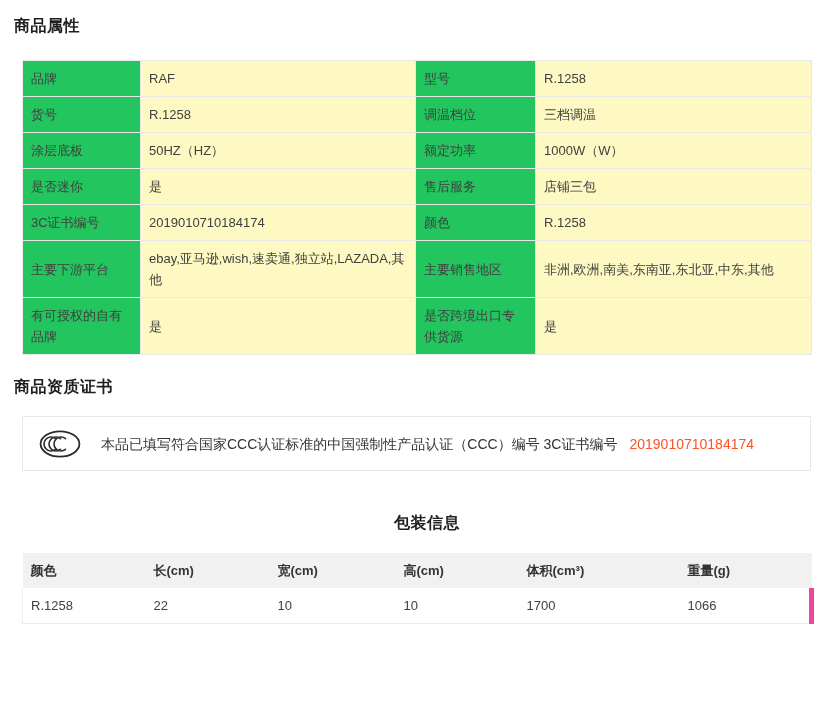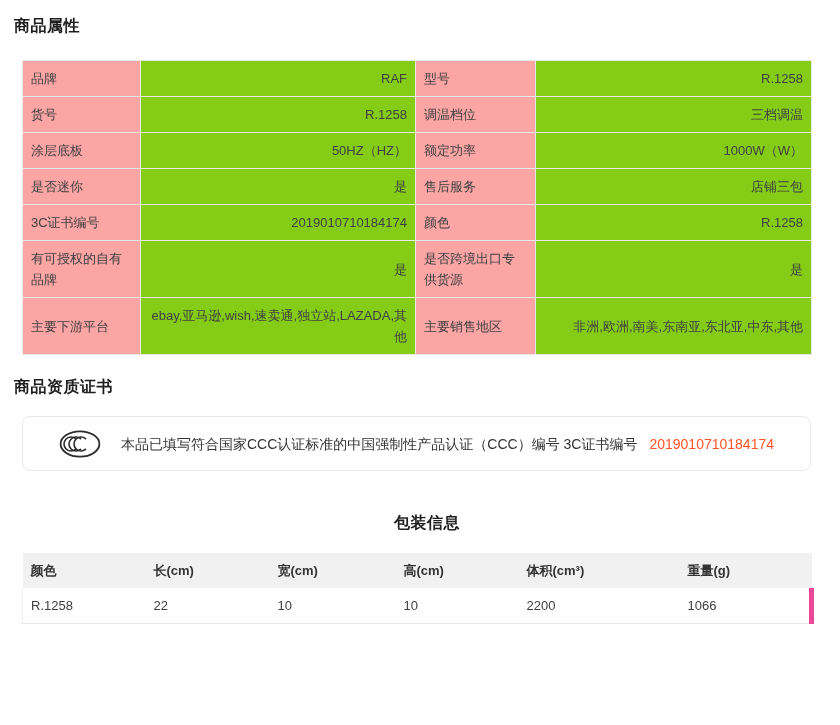--- a/index.html
+++ b/index.html
@@ -24,31 +24,30 @@
     border-collapse:collapse; table-layout:fixed;
     width:789px; margin:20px 0 0 8px;
   }
   .attr-table td {
     border:1px solid #e9e9e9;
     padding:7px 8px;
     font-size:13px; line-height:21px;
     color:#404040; vertical-align:middle;
     word-break:break-word;
   }
-  .attr-table td.label { background:#fca5a5; }
-  .attr-table td.value { background:#84cc16;text-align:right; }
+  .attr-table td.label { background:#22c55e; }
+  .attr-table td.value { background:#fef9c3; }
 
   
   .cert-box {
     display:flex; align-items:center;
     width:789px; height:55px; box-sizing:border-box;
-    border:1px solid #e8e8e8; border-radius:8px;
+    border:1px solid #e8e8e8; border-radius:0;
     padding:0 16px; margin:15px 0 6px 8px;
     background:#ffffff;
-    justify-content:center;
   }
   .ccc-icon { flex:0 0 auto; margin-right:20px; display:block; }
   .cert-text { font-size:14px; color:#333333; line-height:20px; }
   .cert-number { font-size:14px; color:#ff5226; margin-left:12px; }
 
   
   .pkg-table {
     border-collapse:collapse; table-layout:fixed;
     width:789px; margin:16px 0 0 8px;
   }
@@ -103,30 +102,30 @@
         <td class="label">售后服务</td>
         <td class="value">店铺三包</td>
       </tr>
       <tr>
         <td class="label">3C证书编号</td>
         <td class="value">2019010710184174</td>
         <td class="label">颜色</td>
         <td class="value">R.1258</td>
       </tr>
       <tr>
+        <td class="label">主要下游平台</td>
+        <td class="value">ebay,亚马逊,wish,速卖通,独立站,LAZADA,其他</td>
+        <td class="label">主要销售地区</td>
+        <td class="value">非洲,欧洲,南美,东南亚,东北亚,中东,其他</td>
+      </tr>
+      <tr>
         <td class="label">有可授权的自有品牌</td>
         <td class="value">是</td>
         <td class="label">是否跨境出口专供货源</td>
         <td class="value">是</td>
-      </tr>
-      <tr>
-        <td class="label">主要下游平台</td>
-        <td class="value">ebay,亚马逊,wish,速卖通,独立站,LAZADA,其他</td>
-        <td class="label">主要销售地区</td>
-        <td class="value">非洲,欧洲,南美,东南亚,东北亚,中东,其他</td>
       </tr>
     </tbody>
   </table>
 
   <h2 class="sec-title t2">商品资质证书</h2>
 
   <div class="cert-box">
     <svg class="ccc-icon" width="42" height="28" viewBox="0 0 42 28" fill="none" xmlns="http://www.w3.org/2000/svg">
       <ellipse cx="21" cy="14" rx="19.4" ry="12.6" stroke="#2b2b2b" stroke-width="1.8"></ellipse>
       <path d="M16.5 8.64 A7 7 0 1 0 16.5 19.36" stroke="#2b2b2b" stroke-width="1.6" stroke-linecap="round"></path>
@@ -157,19 +156,19 @@
         <th>体积(cm³)</th>
         <th>重量(g)</th>
       </tr>
     </thead>
     <tbody>
       <tr>
         <td>R.1258</td>
         <td>22</td>
         <td>10</td>
         <td>10</td>
-        <td>2200</td>
+        <td>1700</td>
         <td>1066</td>
       </tr>
     </tbody>
   </table>
 
 </div>
 
 </body></html>

